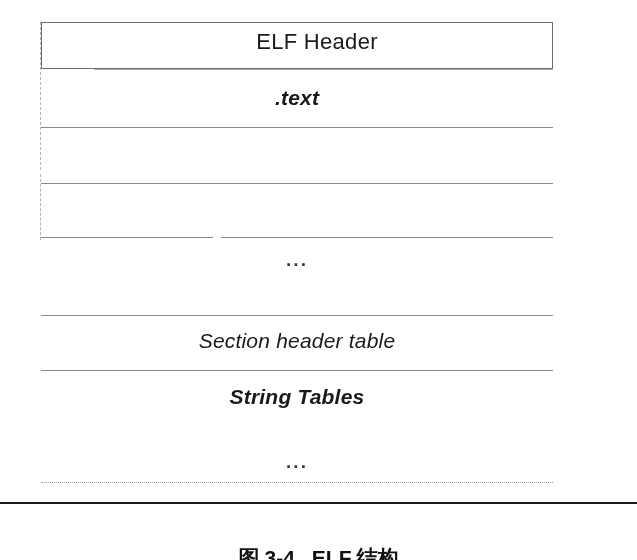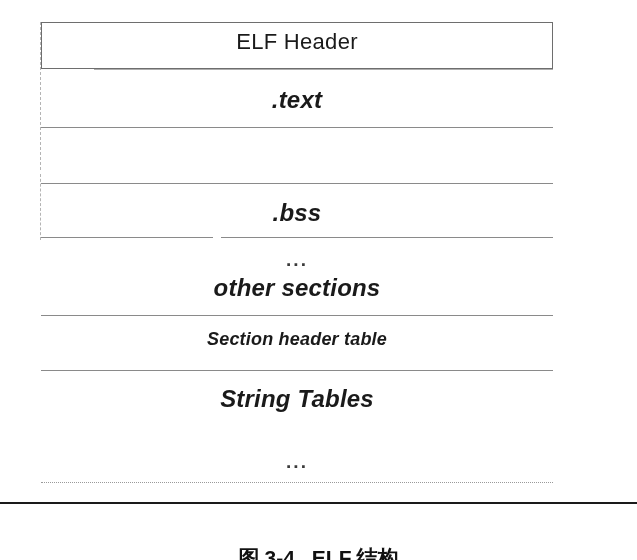--- a/index.html
+++ b/index.html
@@ -78,27 +78,27 @@
     left: 41px;
     width: 512px;
     text-align: center;
     white-space: nowrap;
     line-height: 1.05;
   }
 
   .sec-name {
     font-style: italic;
     font-weight: bold;
-    font-size: 24px;
+    font-size: 21px;
     letter-spacing: 0.2px;
   }
 
   .sec-name.light {
-    font-weight: bold;
-    font-size: 18px;
+    font-weight: normal;
+    font-size: 21px;
   }
 
   .hdr-name {
     font-style: normal;
     font-weight: normal;
     font-size: 22px;
     letter-spacing: 0.3px;
   }
 
   .ellipsis {
@@ -134,38 +134,36 @@
 <body>
 
 <div id="page">
 
   <div id="figure">
 
     <div class="left-rule seg-a"></div>
     <div class="left-rule seg-b"></div>
 
     <div id="elf-header-box"></div>
-    <div class="row-label hdr-name" style="top:30px;">ELF Header</div>
+    <div class="row-label hdr-name" style="top:30px;padding-left:20px;">ELF Header</div>
 
     <div class="hrule faint" style="left:94px; top:69px; width:459px;"></div>
 
     <div class="row-label sec-name" style="top:87px;">.text</div>
 
     <div class="hrule" style="left:41px; top:127px; width:512px;"></div>
 
 
     <div class="hrule" style="left:41px; top:183px; width:512px;"></div>
 
-    <div class="row-label sec-name" style="top:200px;">.bss</div>
 
     <div class="hrule" style="left:41px; top:237px; width:172px;"></div>
     <div class="hrule" style="left:221px; top:237px; width:332px;"></div>
 
     <div class="row-label ellipsis" style="top:250px;">...</div>
-    <div class="row-label sec-name" style="top:275px;">other sections</div>
 
     <div class="hrule" style="left:41px; top:315px; width:512px;"></div>
 
     <div class="row-label sec-name light" style="top:330px;">Section header table</div>
 
     <div class="hrule" style="left:41px; top:370px; width:512px;"></div>
 
     <div class="row-label sec-name stacked" style="top:383px;">
       <div>String Tables</div>
     </div>

